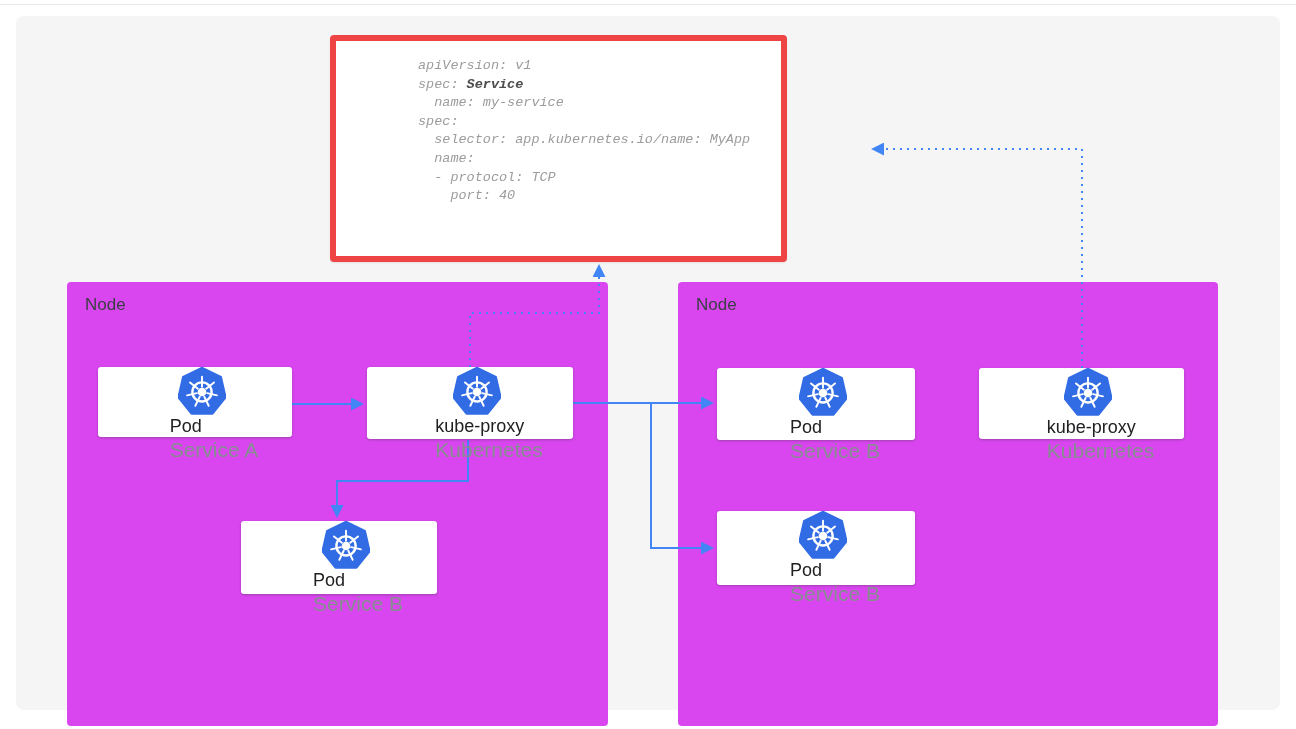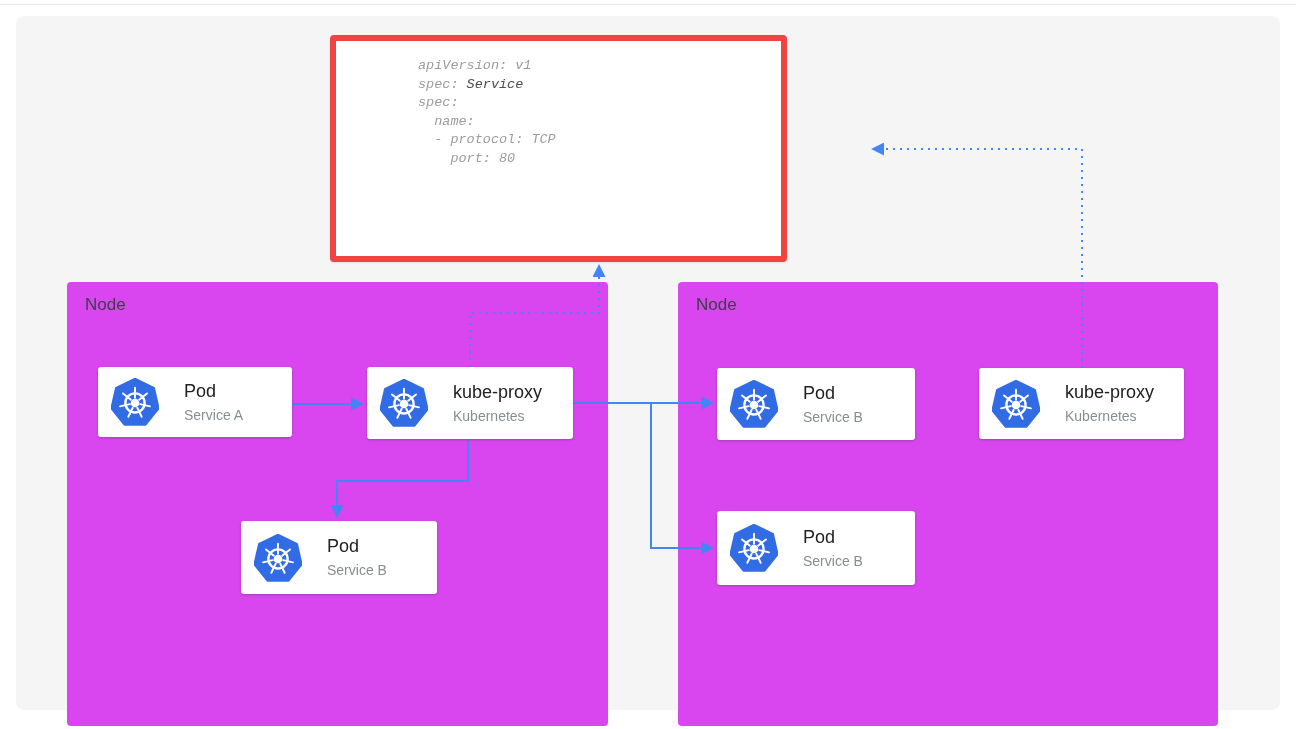--- a/index.html
+++ b/index.html
@@ -18,30 +18,30 @@
   .arrow{fill:none;stroke:#4285f4;stroke-width:2;}
   .arrow.dotted{stroke-dasharray:2 5;}
   .yaml-card{
     position:absolute;left:330px;top:35px;width:457px;height:227px;z-index:3;
     background:#ffffff;border:6px solid #ef4444;border-radius:4px;
     box-shadow:0 1px 2px rgba(0,0,0,0.08);box-sizing:border-box;
   }
   .code{padding:16px 0 0 82px;font-family:"Liberation Mono","DejaVu Sans Mono",monospace;
     font-style:italic;font-size:13.5px;line-height:18.6px;color:#9c9c9c;}
   .code-line{white-space:pre;}
-  .code-line .b{font-weight:400;color:#4d4d4d;}
+  .code-line .b{font-weight:700;color:#4d4d4d;}
   .entity-card{
     position:absolute;z-index:3;background:#ffffff;border-radius:3px;
     box-shadow:0 1px 2px rgba(60,64,67,0.25),0 1px 3px rgba(60,64,67,0.12);
-    display:flex;align-items:center;box-sizing:border-box;padding-left:13px;
+    display:flex;align-items:center;box-sizing:border-box;padding-left:13px;flex-direction:column;
   }
   .entity-card .logo{flex:0 0 auto;}
   .entity-card .ct{margin-left:25px;}
   .entity-card .title{font-size:18px;color:#212124;line-height:22px;}
-  .entity-card .sub{font-size:14px;color:#878d91;line-height:20px;margin-top:3px;}
+  .entity-card .sub{font-size:21px;color:#878d91;line-height:20px;margin-top:3px;}
 </style>
 </head>
 <body>
 
 <svg width="0" height="0" style="position:absolute">
   <defs>
     <g id="k8s-logo">
       <polygon points="50,2 89.1,20.9 98.7,63.1 71.7,97.1 28.3,97.1 1.3,63.1 10.9,20.9" fill="#326ce5" stroke="#326ce5" stroke-width="5" stroke-linejoin="round"></polygon>
       <g stroke="#ffffff" fill="none" stroke-linecap="round">
         <circle cx="50" cy="52" r="20" stroke-width="5"></circle>
@@ -81,24 +81,26 @@
     <polyline class="arrow" points="651,403 651,548 712,548" marker-end="url(#ah)"></polyline>
     <polyline class="arrow" points="468,440 468,481 337,481 337,516" marker-end="url(#ah)"></polyline>
     <polyline class="arrow dotted" points="470,367 470,313 599,313 599,266" marker-end="url(#ah)"></polyline>
     <polyline class="arrow dotted" points="1082,368 1082,149 873,149" marker-end="url(#ah)"></polyline>
   </svg>
 
   <div class="yaml-card">
     <div class="code">
         <div class="code-line"><span>apiVersion: v1</span></div>
         <div class="code-line"><span>spec: </span><span class="b">Service</span></div>
+        <div class="code-line"><span>  name: my-service</span></div>
         <div class="code-line"><span>spec:</span></div>
+        <div class="code-line"><span>  selector: app.kubernetes.io/name: MyApp</span></div>
         <div class="code-line"><span>  name:</span></div>
         <div class="code-line"><span>  - protocol: TCP</span></div>
-        <div class="code-line"><span>    port: 80</span></div>
+        <div class="code-line"><span>    port: 40</span></div>
       </div>
   </div>
 
   <div class="entity-card" style="left:98px;top:367px;width:194px;height:70px">
     <svg class="logo" width="48" height="48" viewBox="0 0 100 100">
         <use href="#k8s-logo"></use>
       </svg>
     <div class="ct">
       <div class="title">Pod</div>
       <div class="sub">Service A</div>

